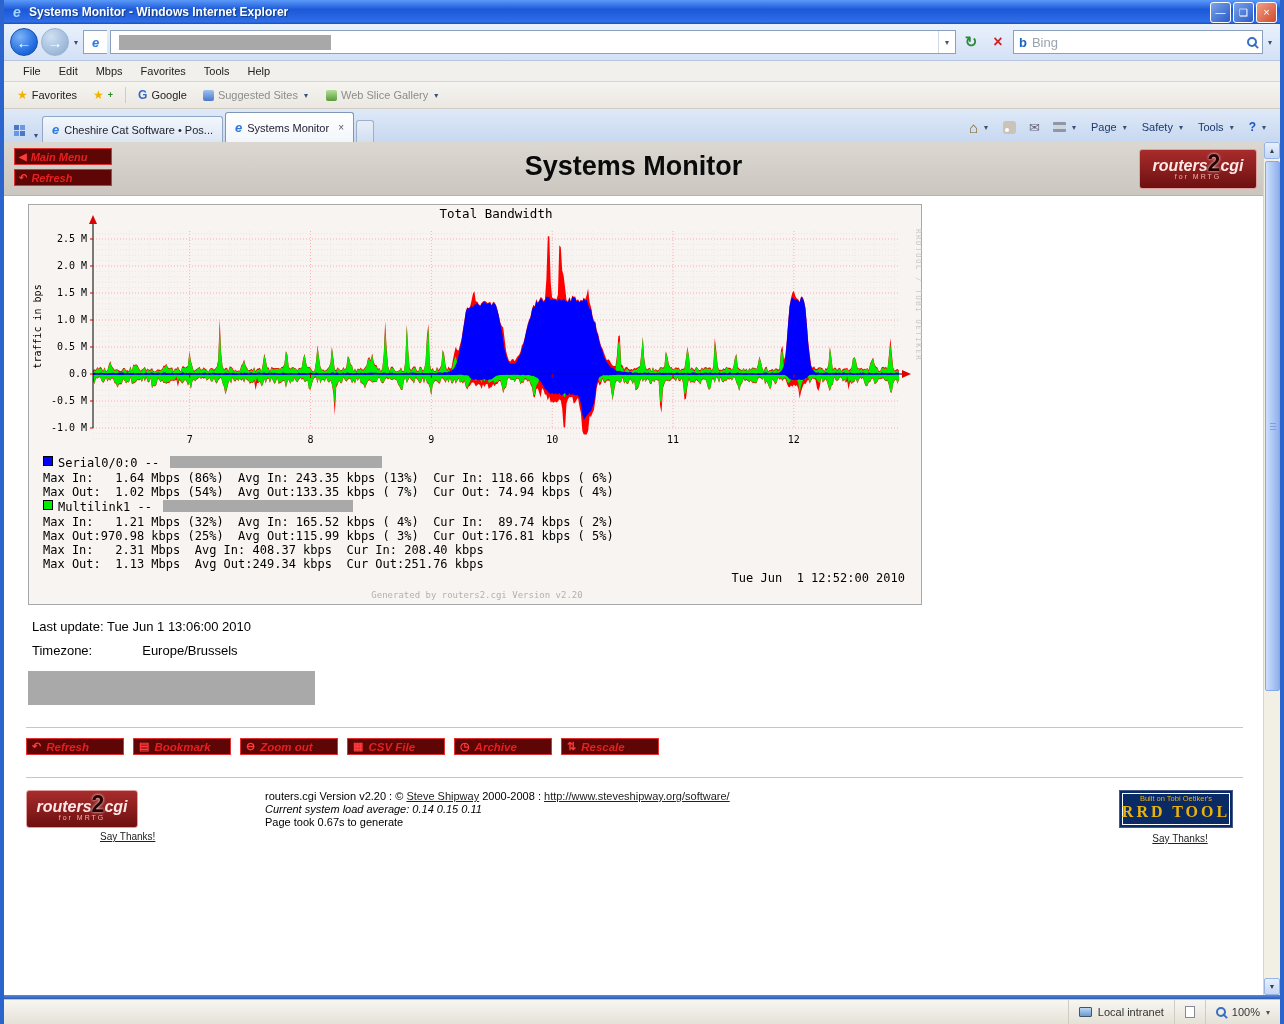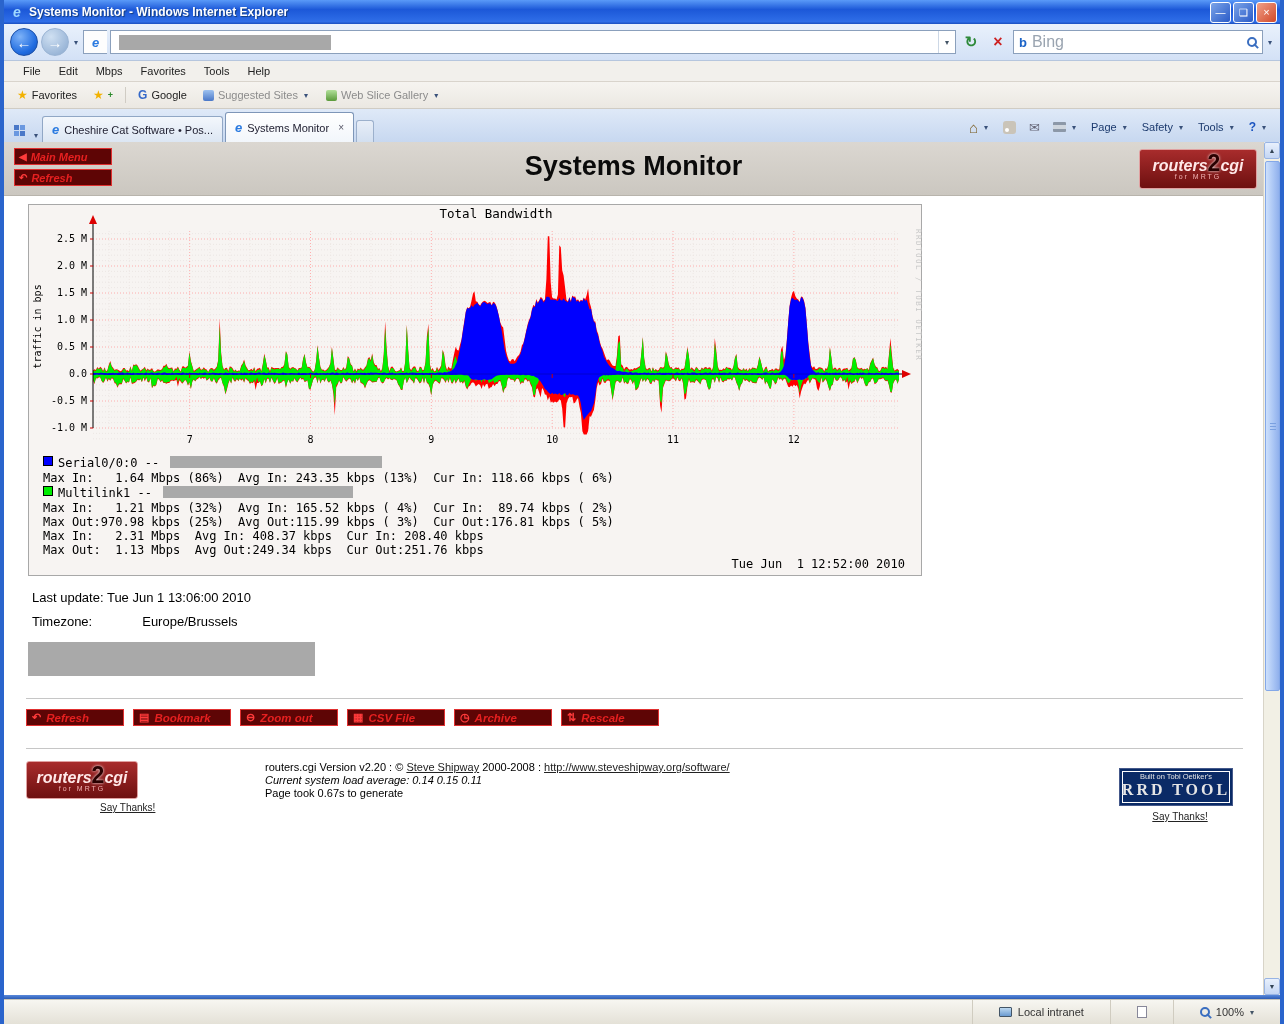--- a/index.html
+++ b/index.html
@@ -38,21 +38,21 @@
   .addr-redact{ width:212px; height:15px; background:#a8a8a8; margin-left:8px; }
   .field-drop{ margin-left:auto; width:17px; height:22px; border-left:1px solid #cdd8e6; color:#456;
     font-size:8px; display:flex; align-items:center; justify-content:center; cursor:pointer; }
   .tool-btn{ width:24px; height:24px; display:flex; align-items:center; justify-content:center;
     font-size:15px; cursor:pointer; }
   .refresh-glyph{ color:#2e8a3a; font-weight:bold; }
   .stop-glyph{ color:#cc2222; font-weight:bold; font-size:16px; }
   .search-box{ width:250px; height:24px; background:#fff; border:1px solid #8ba0bc;
     display:flex; align-items:center; gap:5px; padding:0 5px; }
   .bing-b{ color:#1b64c8; font-weight:bold; font-size:13px; }
-  .search-ph{ color:#9aa4b0; font-size:16px; flex:1; }
+  .search-ph{ color:#9aa4b0; font-size:13px; flex:1; }
   .mag{ width:10px; height:10px; border:2px solid #3a6ec0; border-radius:50%; position:relative;
     display:inline-block; }
   .mag::after{ content:""; position:absolute; width:6px; height:2px; background:#3a6ec0;
     transform:rotate(45deg); right:-4px; bottom:-2px; }
 
   
   .menubar{ height:21px; background:#f2f0ec; border-bottom:1px solid #d9d4cc; display:flex;
     align-items:center; padding-left:10px; font-size:11px; color:#222; }
   .menu-item{ padding:2px 9px; cursor:pointer; }
   .favbar{ height:27px; background:linear-gradient(#f6f4f0,#ebe8e2); border-bottom:1px solid #d0ccc4;
@@ -138,22 +138,22 @@
   .site-footer{ display:flex; margin:12px 22px 0 22px; align-items:flex-start; }
   .f-left{ width:225px; }
   .f-logo{ width:112px; height:38px; border-radius:3px; background:linear-gradient(#a82c2c,#6e1010);
     border:1px solid #e0a0a0; text-align:center; color:#ffe8e8; cursor:pointer; }
   .thanks{ display:block; margin:3px 0 0 74px; font-size:10px; color:#222; text-decoration:underline;
     cursor:pointer; }
   .f-center{ flex:1; font-size:11px; color:#000; line-height:13px; margin-left:14px; }
   .f-center a{ color:#222; text-decoration:underline; cursor:pointer; }
   .f-load{ font-style:italic; }
   .f-right{ width:122px; text-align:center; }
-  .rrd-logo{ width:114px; height:38px; background:#0a2a66; border:1px solid #44588a; color:#e5e5e5;
-    box-shadow:inset 0 0 0 2px #0a2a66, inset 0 0 0 3px #ffffff; padding-top:3px; cursor:pointer;margin-top:7px; }
+  .rrd-logo{ width:114px; height:38px; background:#0a2a66; border:1px solid #44588a; color:#eab308;
+    box-shadow:inset 0 0 0 2px #0a2a66, inset 0 0 0 3px #ffffff; padding-top:3px; cursor:pointer; }
   .rrd-cap{ font-size:7.5px; }
   .rrd-name{ font-family:"Liberation Serif",serif; font-weight:bold; font-size:16px; letter-spacing:3px; }
   .rrd-thanks{ display:inline-block; margin-top:3px; font-size:10px; color:#222;
     text-decoration:underline; cursor:pointer; }
 
   
   .scrollbar{ position:absolute; top:0; right:0; width:17px; height:853px; background:#f2f0e5;
     border-left:1px solid #d8d4c8; }
   .sb-btn{ height:17px; background:linear-gradient(#e8f0fc,#c4d6f4); border:1px solid #98b4e4;
     border-radius:2px; color:#345; font-size:7px; display:flex; align-items:center; justify-content:center;
@@ -162,21 +162,21 @@
   .sb-thumb{ position:absolute; top:19px; left:1px; width:15px; height:530px; border-radius:2px;
     background:linear-gradient(90deg,#cde0fc,#a8c4f4 60%,#90b0ec); border:1px solid #84a8e8; cursor:pointer;}
   .sb-thumb::after{ content:""; position:absolute; left:4px; top:50%; width:6px; height:1px;
     box-shadow:0 -3px #7aa0e0, 0 0 #7aa0e0, 0 3px #7aa0e0; background:#7aa0e0; }
 
   
   .frame-line{ height:4px; background:linear-gradient(#5a8adc,#2c5cb4); }
   .statusbar{ height:25px; background:linear-gradient(#f7f6f1,#e4e1d7); border-top:1px solid #c8c4b8;
     display:flex; align-items:center; font-size:11px; color:#333; }
   .sb-spacer{ flex:1; }
-  .sb-sect{ display:flex; align-items:center; gap:6px; padding:0 26px; height:100%;
+  .sb-sect{ display:flex; align-items:center; gap:6px; padding:0 10px; height:100%;
     border-left:1px solid #d0ccc0; }
   .monitor{ width:13px; height:10px; border:1px solid #456; border-radius:1px;
     background:linear-gradient(#bcd8f0,#6a9ad0); }
   .page-ic{ width:10px; height:12px; background:#fff; border:1px solid #889; }
   .zoom-chev{ font-size:8px; color:#456; }
 </style>
 </head>
 <body>
 
 <div class="window">
@@ -445,30 +445,32 @@
             <text transform="translate(12,121.5) rotate(-90)" text-anchor="middle" font-size="10" fill="#000" font-family="&quot;DejaVu Sans Mono&quot;, monospace">traffic in bps</text>
             <text transform="translate(887,24) rotate(90)" font-size="7.5" fill="#c8c8c8" letter-spacing="1.5" font-family="&quot;DejaVu Sans Mono&quot;, monospace">RRDTOOL / TOBI OETIKER</text>
           </svg>
         <div class="legend">
           <div class="lg-head">
             <span class="lg-swatch" style="background: rgb(0, 0, 255);"></span>
             <span>Serial0/0:0 --</span>
             <span class="lg-redact redact-a"></span>
           </div>
           <pre>Max In:   1.64 Mbps (86%)  Avg In: 243.35 kbps (13%)  Cur In: 118.66 kbps ( 6%)</pre>
+          <pre>Max Out:  1.02 Mbps (54%)  Avg Out:133.35 kbps ( 7%)  Cur Out: 74.94 kbps ( 4%)</pre>
           <div class="lg-head">
             <span class="lg-swatch" style="background: rgb(0, 238, 0);"></span>
             <span>Multilink1 --</span>
             <span class="lg-redact redact-b"></span>
           </div>
           <pre>Max In:   1.21 Mbps (32%)  Avg In: 165.52 kbps ( 4%)  Cur In:  89.74 kbps ( 2%)</pre>
           <pre>Max Out:970.98 kbps (25%)  Avg Out:115.99 kbps ( 3%)  Cur Out:176.81 kbps ( 5%)</pre>
           <pre>Max In:   2.31 Mbps  Avg In: 408.37 kbps  Cur In: 208.40 kbps</pre>
           <pre>Max Out:  1.13 Mbps  Avg Out:249.34 kbps  Cur Out:251.76 kbps</pre>
           <pre class="stamp">Tue Jun  1 12:52:00 2010</pre>
+          <div class="genby">Generated by routers2.cgi Version v2.20</div>
         </div>
       </div>
 
       <div class="last-update">Last update: Tue Jun 1 13:06:00 2010</div>
       <div class="tz-row">
         <span>Timezone:</span>
         <span>Europe/Brussels</span>
       </div>
       <div class="big-redact"></div>
 

